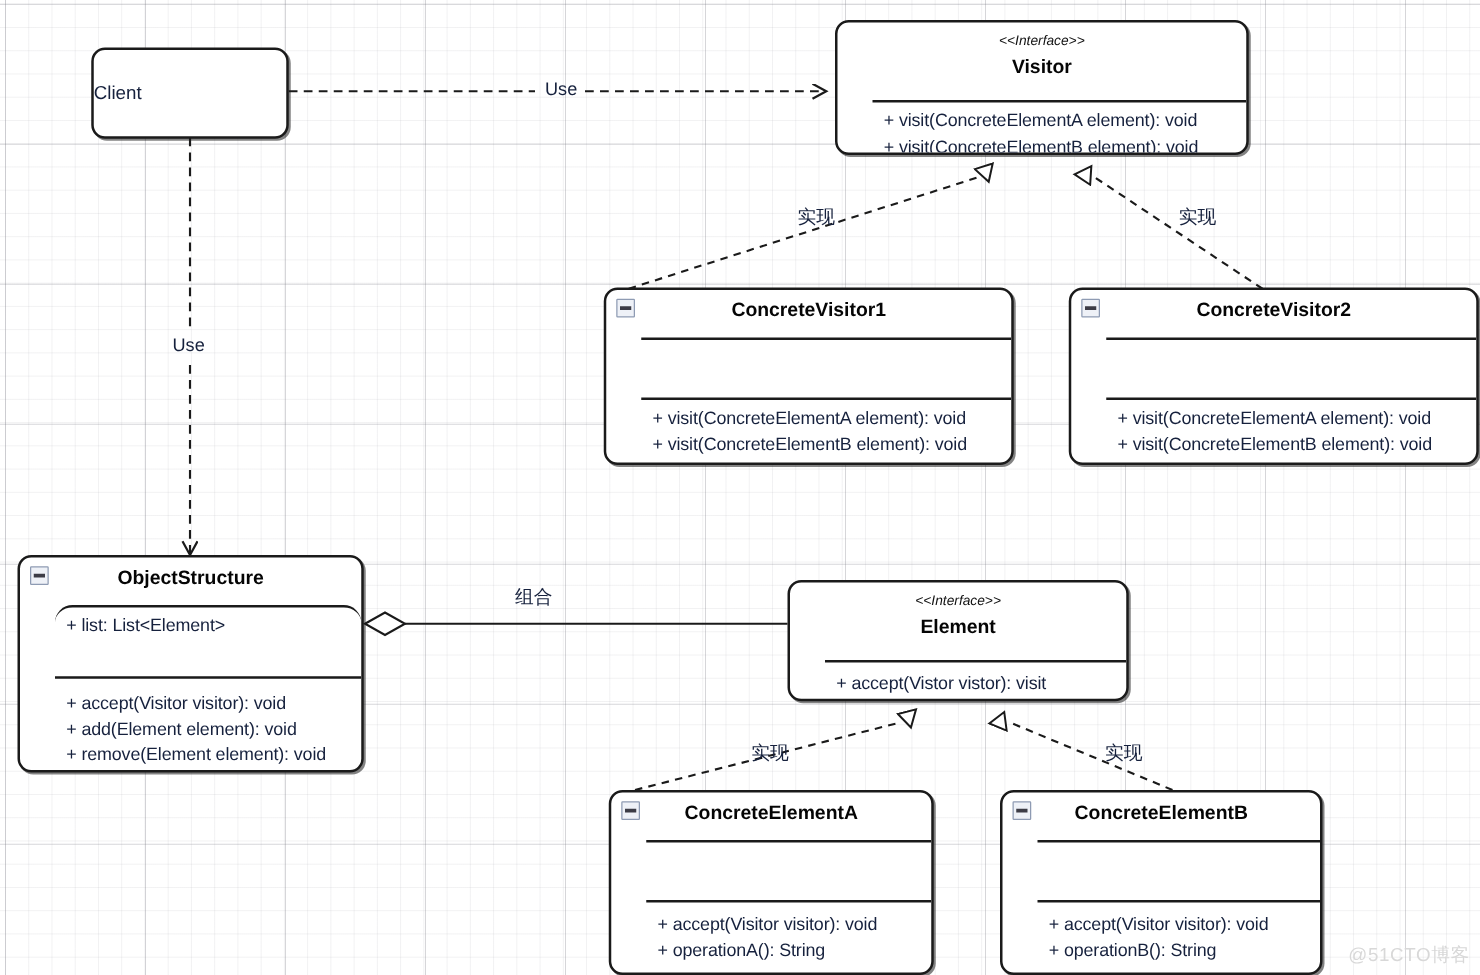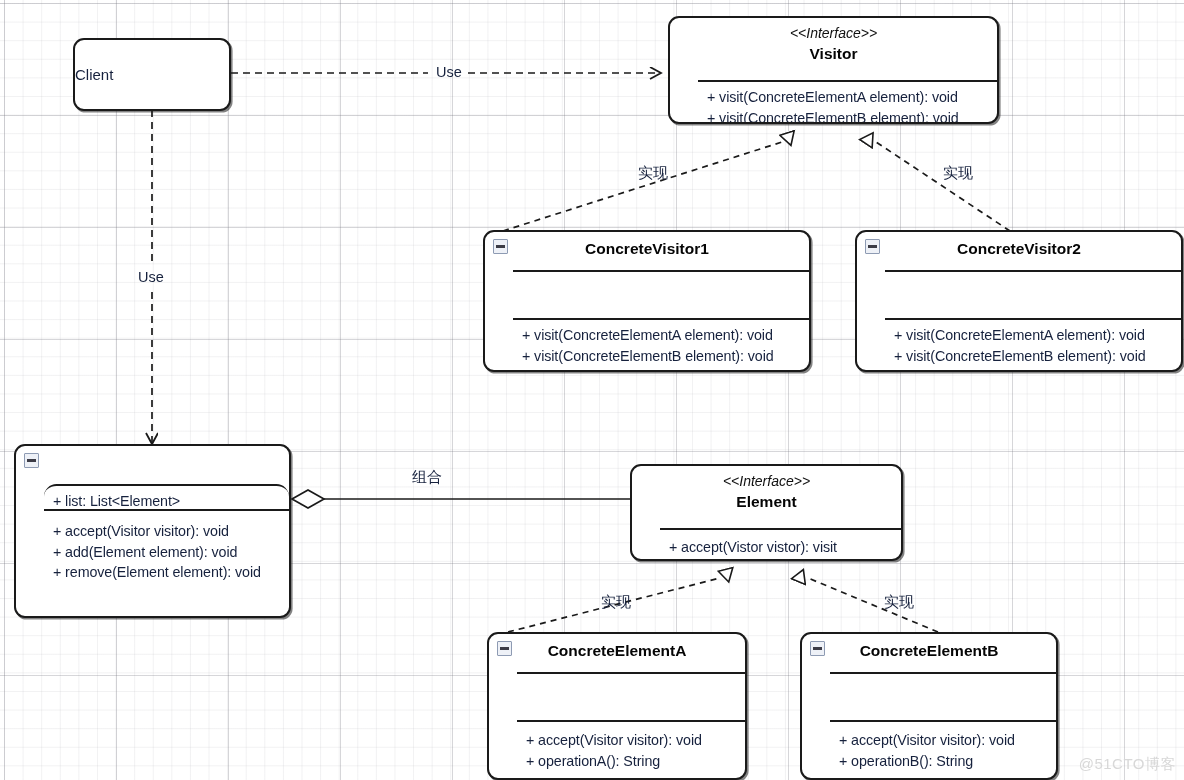--- a/index.html
+++ b/index.html
@@ -52,21 +52,21 @@
   .sec-light {
     border-top-color: #9b9b9b;
     border-top-width: 1.3px;
   }
   .title-sec {
     text-align: center;
     padding: 6px 8px 7px 8px;
   }
   .stereotype {
     font-style: italic;
-    font-size: 14px;
+    font-size: 11px;
     color: #111111;
     line-height: 19px;
     white-space: nowrap;
   }
   .cls-name {
     font-weight: bold;
     font-size: 15.5px;
     color: #050505;
     line-height: 21px;
     white-space: nowrap;
@@ -236,22 +236,23 @@
     <div class="sec empty-sec"></div>
     <div class="sec member-sec">
       <div class="member">+ visit(ConcreteElementA element): void</div>
       <div class="member">+ visit(ConcreteElementB element): void</div>
     </div>
   </div>
 
   <div class="uml-box" style="left:14px; top:444px; width:277px; height:174px;">
     <div class="sec title-sec" style="height:38px;">
       <span class="collapse-icon"></span>
-    </div>
-    <div class="sec member-sec" style="height:25px;border-radius:14px;">
+      <div class="cls-name">ObjectStructure</div>
+    </div>
+    <div class="sec member-sec" style="height:57px;border-radius:14px;">
       <div class="member">+ list: List&lt;Element&gt;</div>
     </div>
     <div class="sec member-sec" style="padding-top:10px;">
       <div class="member">+ accept(Visitor visitor): void</div>
       <div class="member">+ add(Element element): void</div>
       <div class="member">+ remove(Element element): void</div>
     </div>
   </div>
 
   <div class="uml-box" style="left:630px; top:464px; width:273px; height:97px;">

